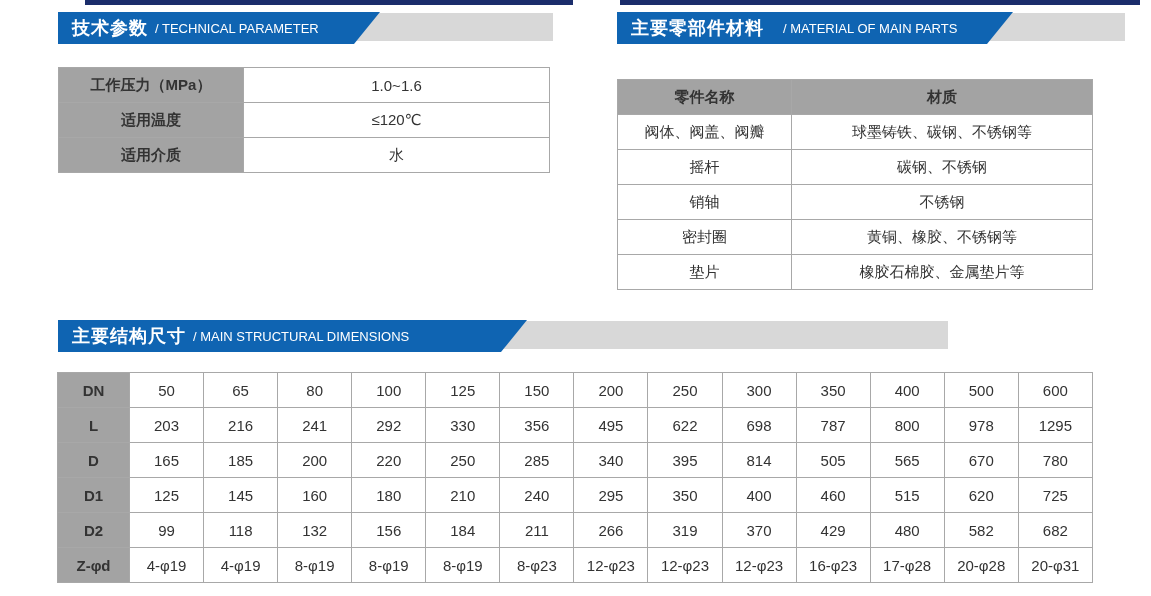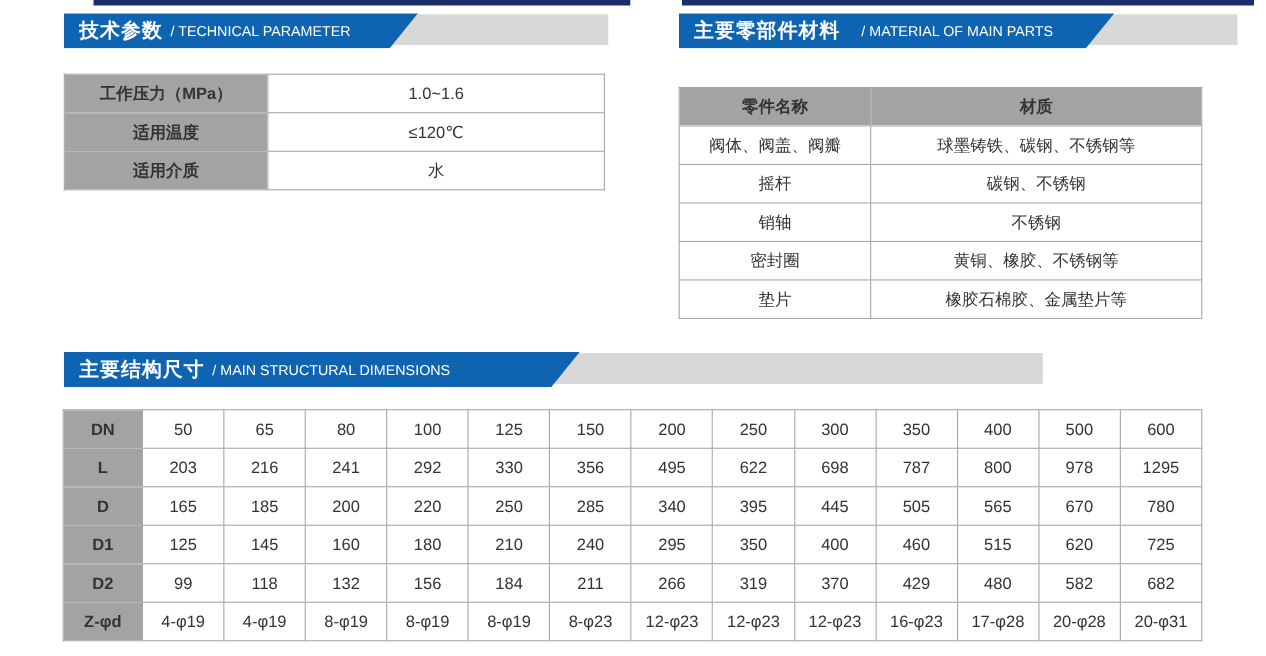--- a/index.html
+++ b/index.html
@@ -176,21 +176,21 @@
       <tr>
         <td class="lab">D</td>
         <td>165</td>
         <td>185</td>
         <td>200</td>
         <td>220</td>
         <td>250</td>
         <td>285</td>
         <td>340</td>
         <td>395</td>
-        <td>445</td>
+        <td>814</td>
         <td>505</td>
         <td>565</td>
         <td>670</td>
         <td>780</td>
       </tr>
       <tr>
         <td class="lab">D1</td>
         <td>125</td>
         <td>145</td>
         <td>160</td>

